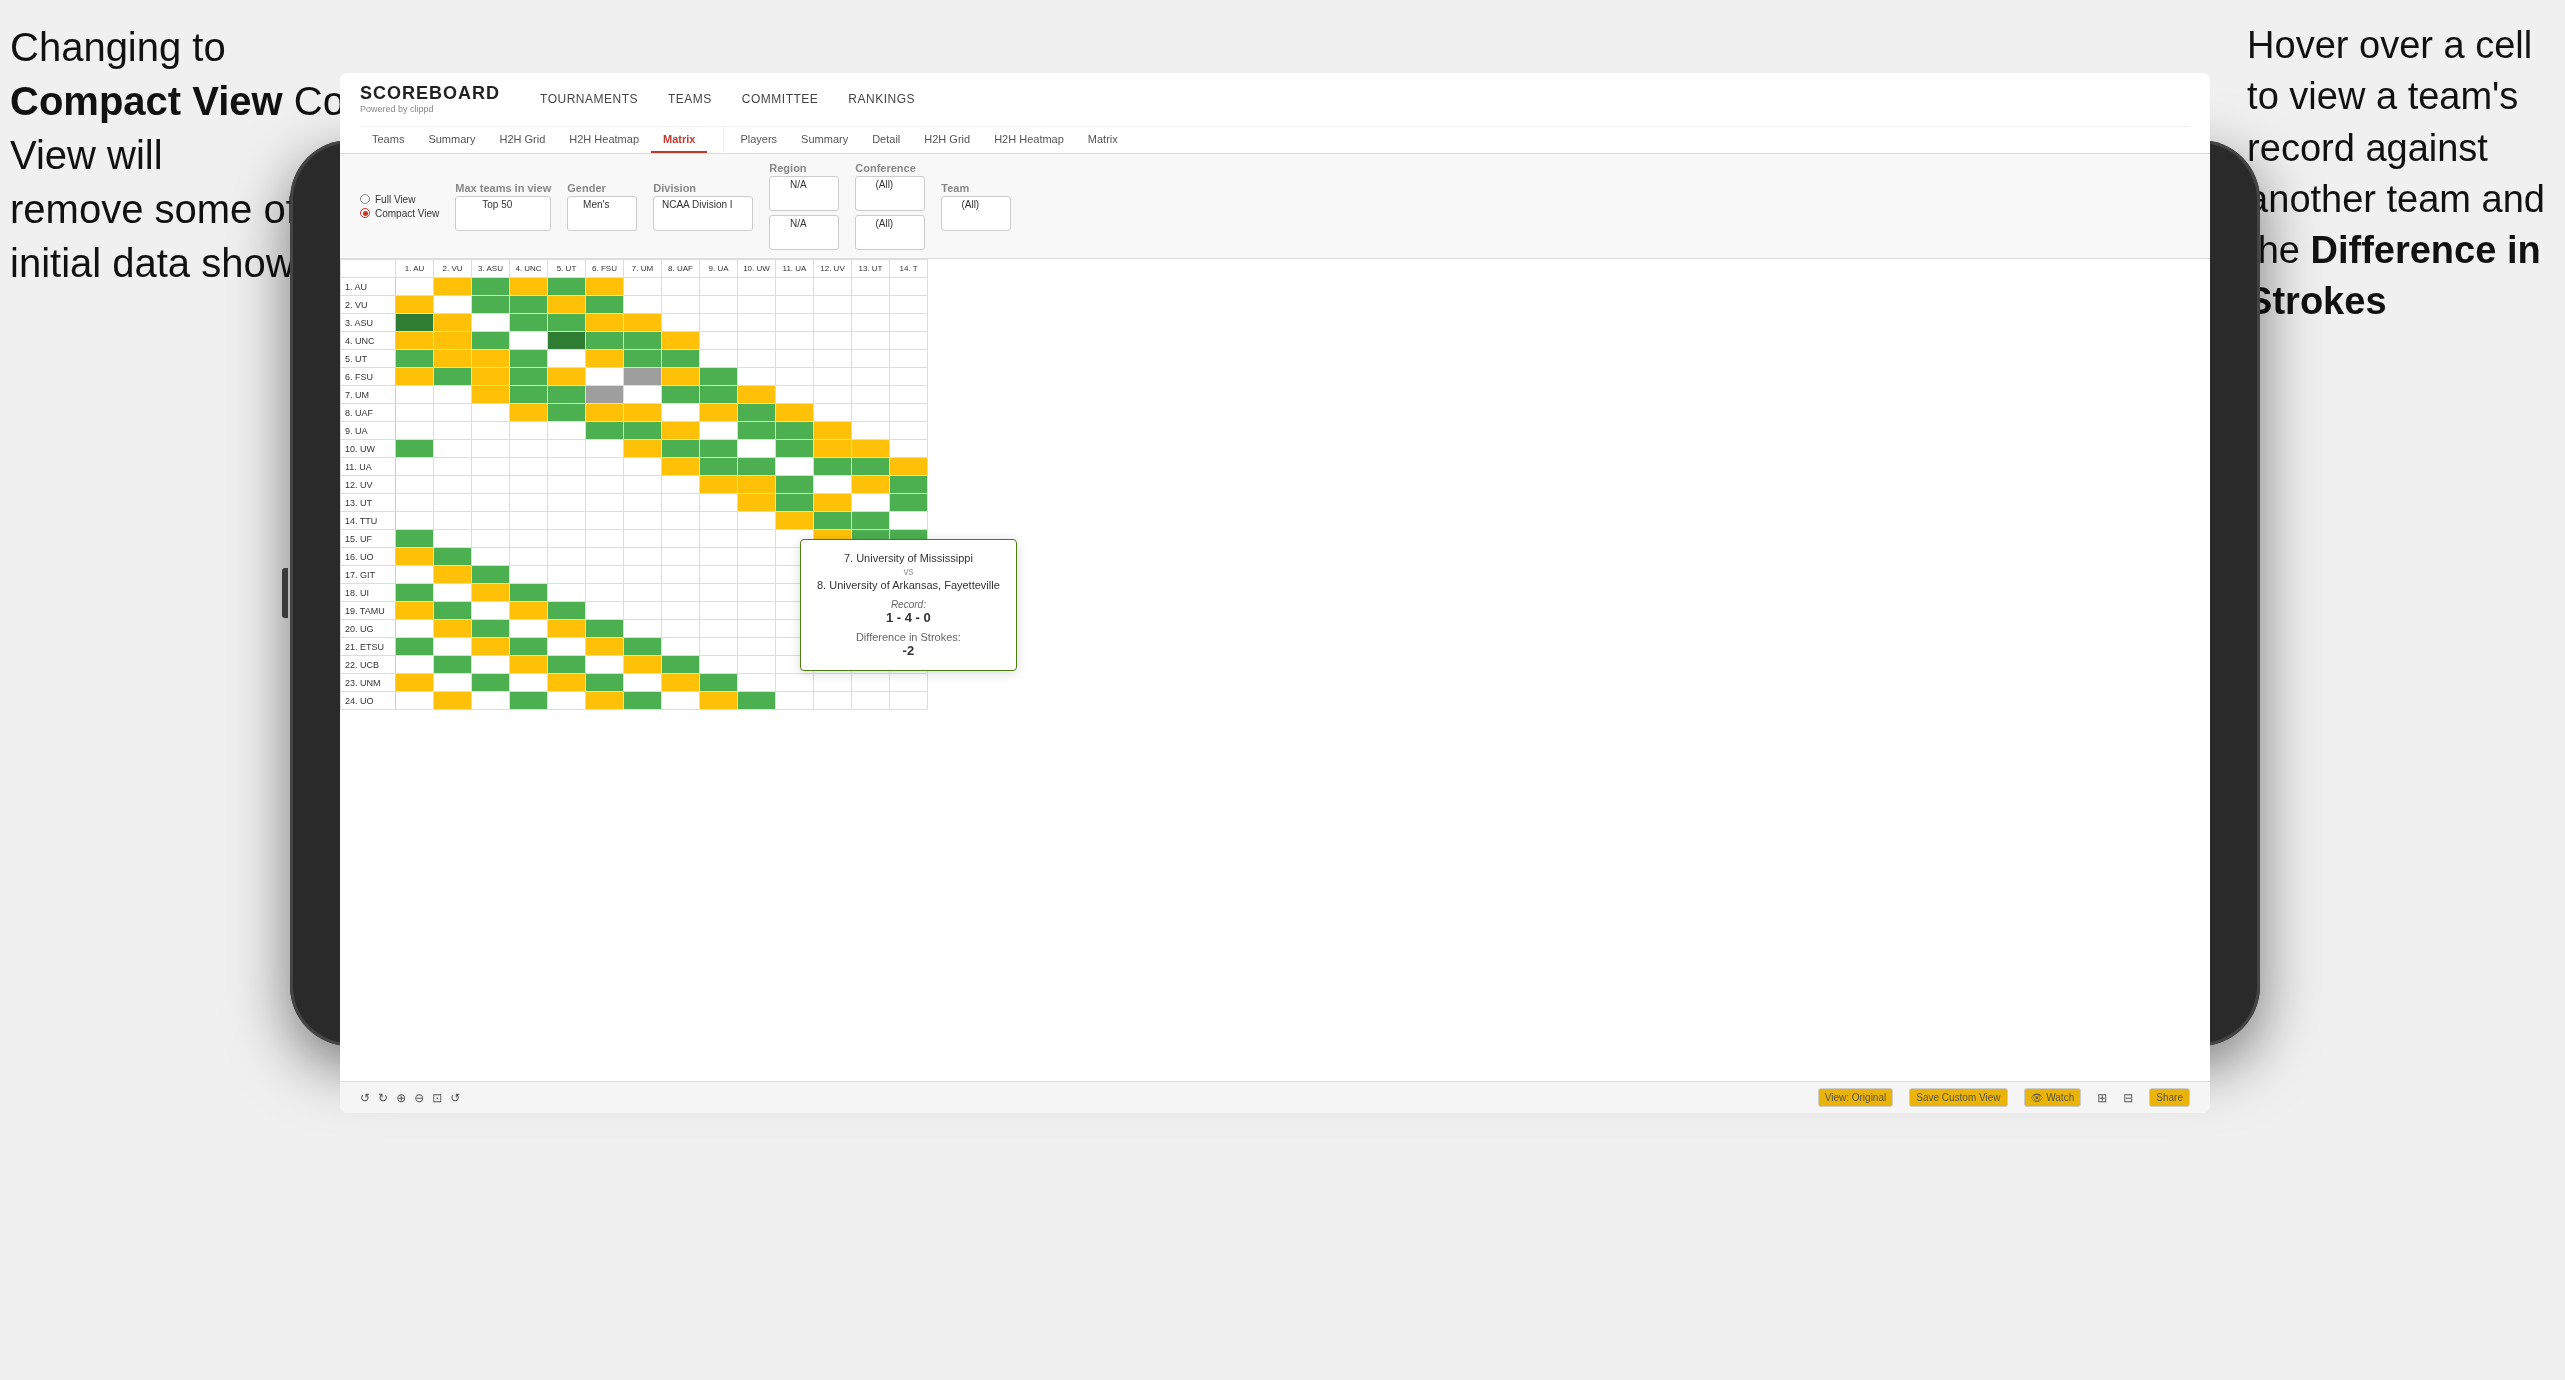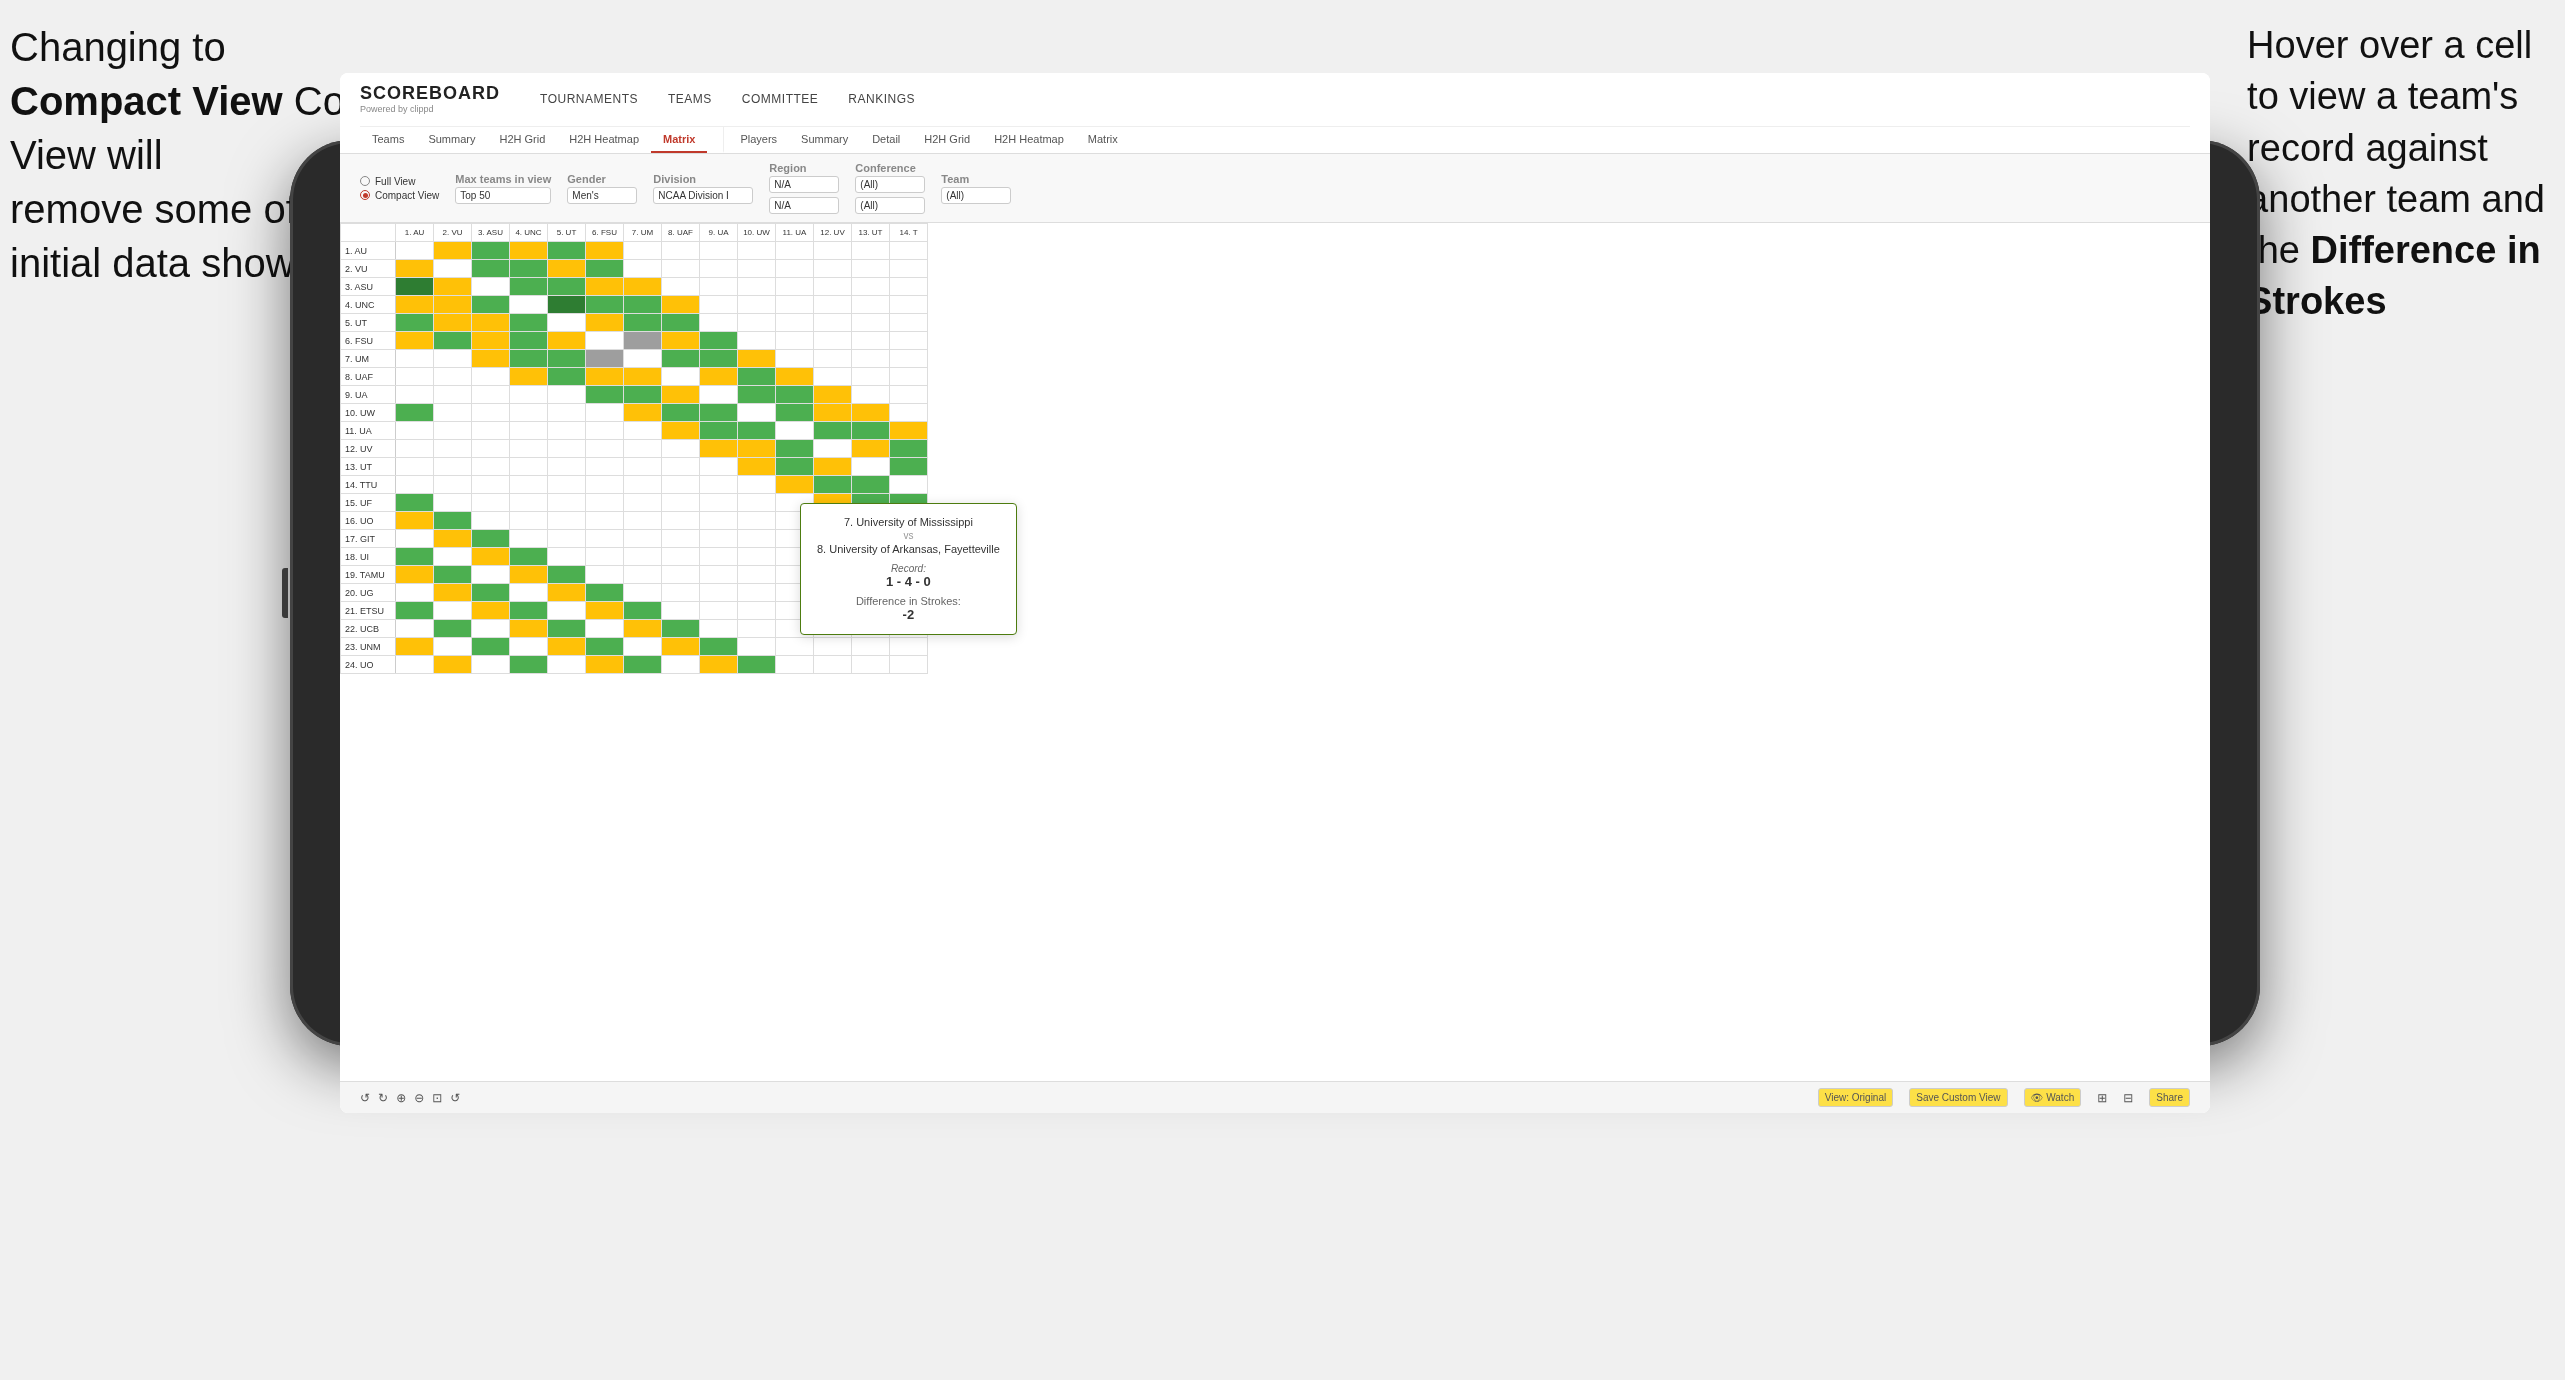--- a/index.html
+++ b/index.html
@@ -201,25 +201,26 @@
       font-size: 11px;
       color: #888;
       font-weight: bold;
     }
 
     .filter-select {
       font-size: 10px;
       color: #333;
       border: 1px solid #ccc;
       background: #fff;
-      padding: 2px 16px 2px 4px;
+      padding: 2px 16px 20px 4px;
       border-radius: 3px;
       appearance: none;
       min-width: 70px;
       cursor: pointer;
+      text-align: center;
     }
 
     
     .main-content {
       flex: 1;
       overflow: hidden;
       position: relative;
     }
 
     
@@ -356,21 +357,21 @@
       gap: 8px;
     }
 
     .toolbar-btn {
       font-size: 10px;
       color: #555;
       cursor: pointer;
       padding: 3px 6px;
       border: 1px solid #ccc;
       border-radius: 3px;
-      background: #fde047;
+      background: #eab308;
       display: flex;
       align-items: center;
       gap: 3px;
     }
 
     .toolbar-spacer {
       flex: 1;
     }
 
     .toolbar-icon {

